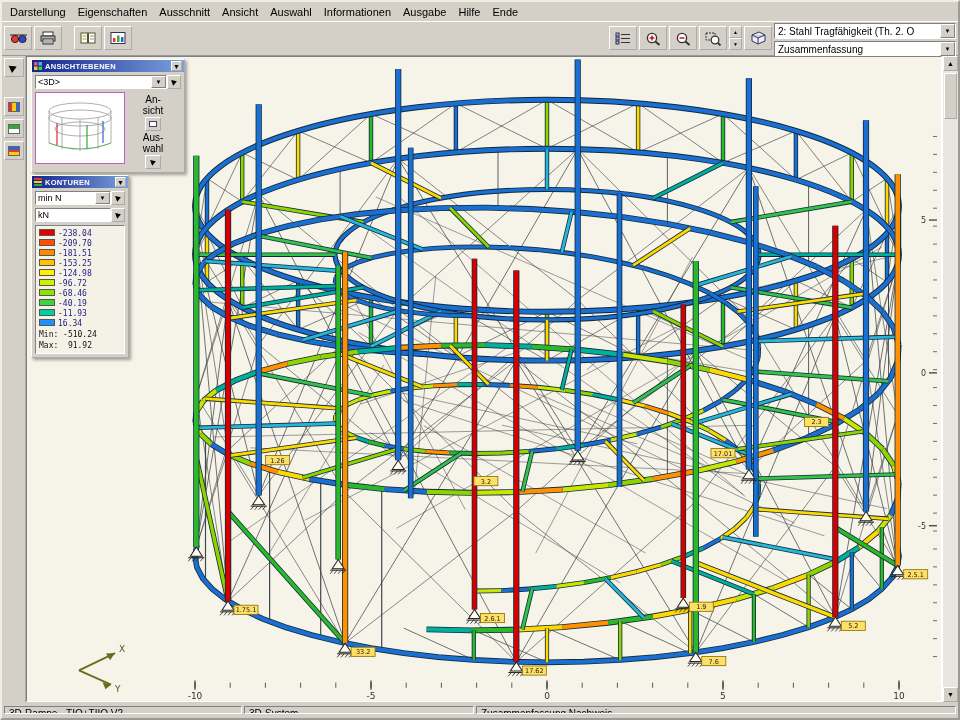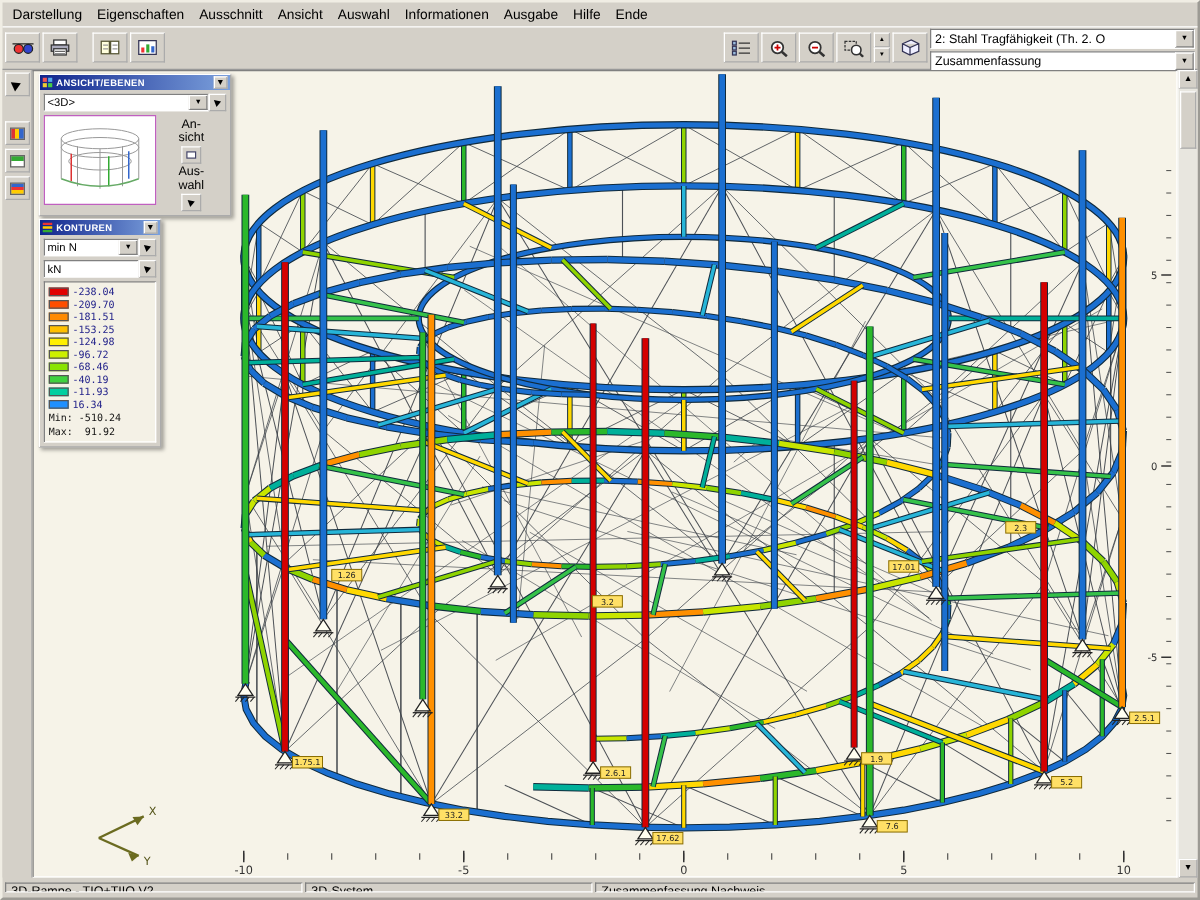--- a/index.html
+++ b/index.html
@@ -12,21 +12,21 @@
 
 .menubar{height:20px;display:flex;align-items:center;padding:0 2px;font-size:11px;border-bottom:1px solid #fff;flex:none}
 .menu-item{padding:1px 6px;white-space:nowrap}
 
 .toolbar{height:34px;display:flex;align-items:flex-start;padding:1px 2px;gap:2px;border-bottom:1px solid #999;flex:none}
 .tool-btn{width:28px;height:24px;border:1px outset #fff;background:#d4d0c8;display:flex;align-items:center;justify-content:center;margin-top:3px;padding:0}
 .gap{width:8px;flex:none}
 .toolbar-spacer{flex:1}
 .spinner{display:flex;flex-direction:column;margin-top:3px}
 .spin-btn{width:13px;height:12px;border:1px outset #fff;background:#d4d0c8;font-size:5px;line-height:10px;text-align:center}
-.combo-stack{display:flex;flex-direction:column;gap:2px;width:212px;flex:none}
+.combo-stack{display:flex;flex-direction:column;gap:2px;width:182px;flex:none}
 .combo{height:16px;background:#fff;border:1px solid;border-color:#808080 #fff #fff #808080;display:flex;align-items:center;padding-left:3px;font-size:10px}
 .combo-text{flex:1;white-space:nowrap;overflow:hidden}
 .arrow-btn{width:15px;height:100%;background:#d4d0c8;border:1px solid;border-color:#fff #808080 #808080 #fff;display:flex;align-items:center;justify-content:center;font-size:6px;flex:none}
 
 .content{flex:1;display:flex;min-height:0}
 .left-strip{width:24px;background:#d4d0c8;display:flex;flex-direction:column;align-items:center;padding-top:2px;gap:3px;border-right:1px solid #aaa;flex:none}
 .strip-btn{width:20px;height:19px;border:1px outset #fff;background:#d4d0c8;display:flex;align-items:center;justify-content:center;padding:0}
 .strip-gap{height:14px}
 .icon-stripes{width:12px;height:10px;border:1px solid #666}
 .s1{background:linear-gradient(90deg,#d33 33%,#fc0 33% 66%,#36c 66%)}
@@ -53,21 +53,21 @@
 .mini-side-btn{width:14px;height:14px;border:1px outset #fff;background:#d4d0c8;display:flex;align-items:center;justify-content:center;flex:none}
 .mini-ptr{width:0;height:0;border-left:5px solid #000;border-top:3px solid transparent;border-bottom:3px solid transparent;transform:rotate(-20deg)}
 .ansicht{left:4px;top:2px;width:154px}
 .preview{width:90px;height:72px;background:#fff;border:1px solid #c060c0;flex:none}
 .side-col{flex:1;display:flex;flex-direction:column;align-items:center;gap:1px;padding-top:2px}
 .side-label{font-size:10px;text-align:center;line-height:1.1;width:30px}
 .mini-btn{width:16px;height:14px;border:1px outset #fff;background:#d4d0c8;display:flex;align-items:center;justify-content:center}
 .mini-btn .dot{width:8px;height:6px;background:#fff;border:1px solid #446}
 .konturen{left:4px;top:118px;width:98px}
 .legend-box{background:#f4f1e6;border:1px solid;border-color:#808080 #fff #fff #808080;padding:3px;font-family:"DejaVu Sans Mono",monospace;font-size:8px;color:#22228a}
-.legend-row{display:flex;align-items:center;gap:3px;margin-bottom:1px}
+.legend-row{display:flex;align-items:flex-start;gap:3px;margin-bottom:1px}
 .legend-swatch{width:16px;height:7px;border:1px solid #555;flex:none}
 .legend-foot{white-space:pre;margin-top:2px;color:#111}
 </style>
 </head>
 <body>
 
 <div class="window">
 
 
   <div class="menubar">

